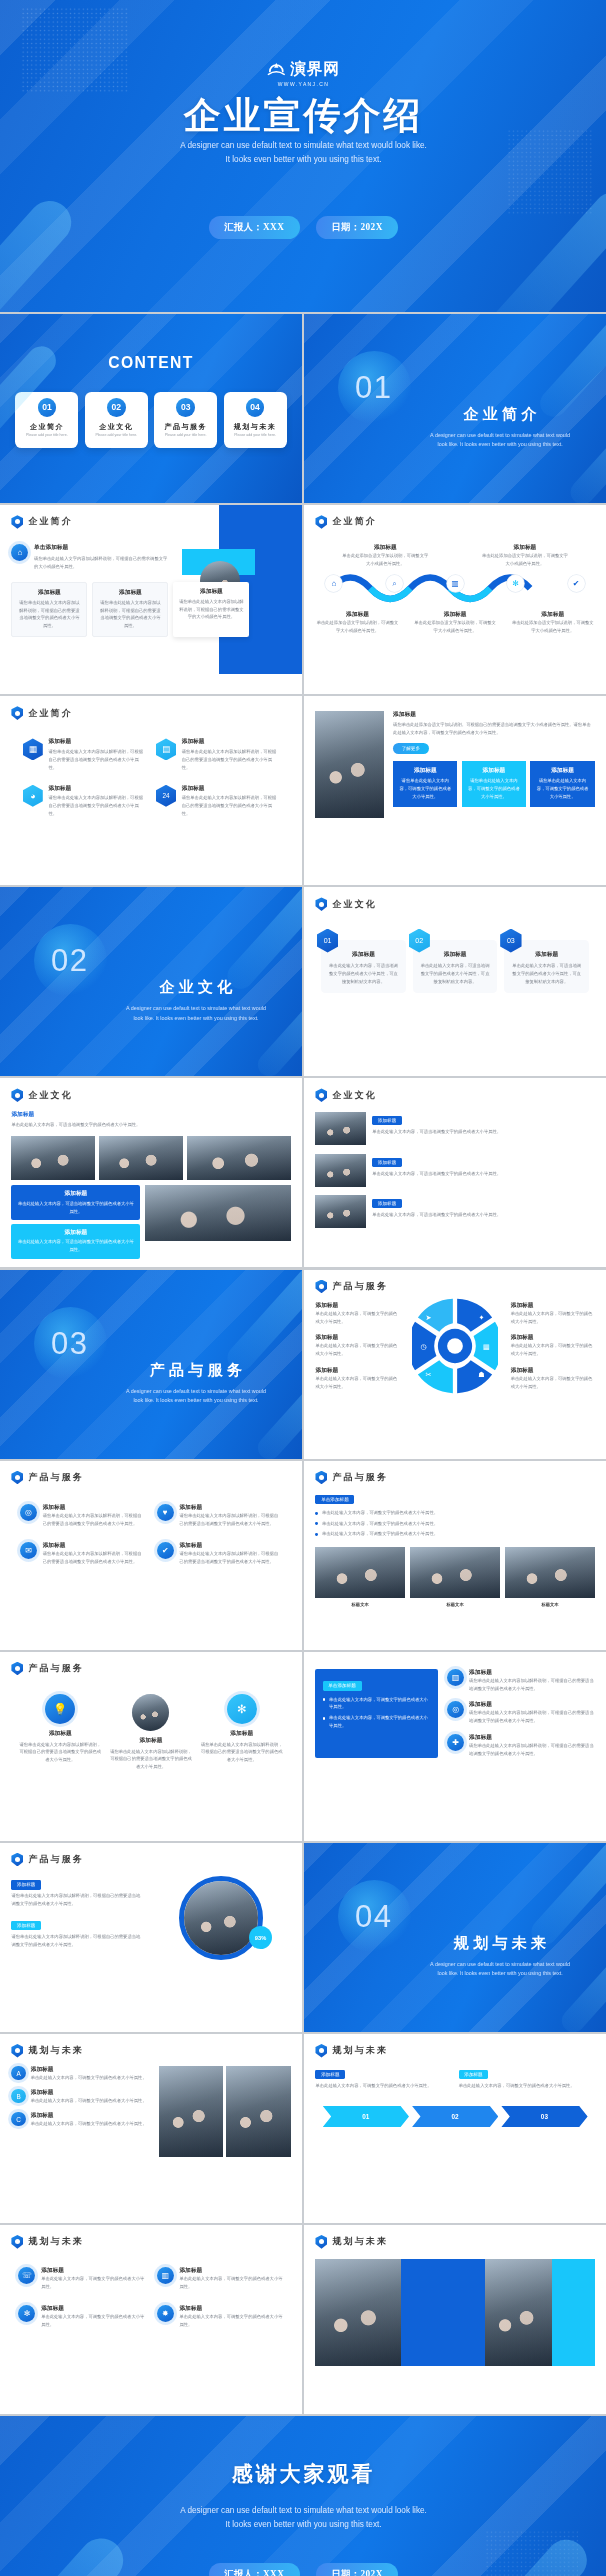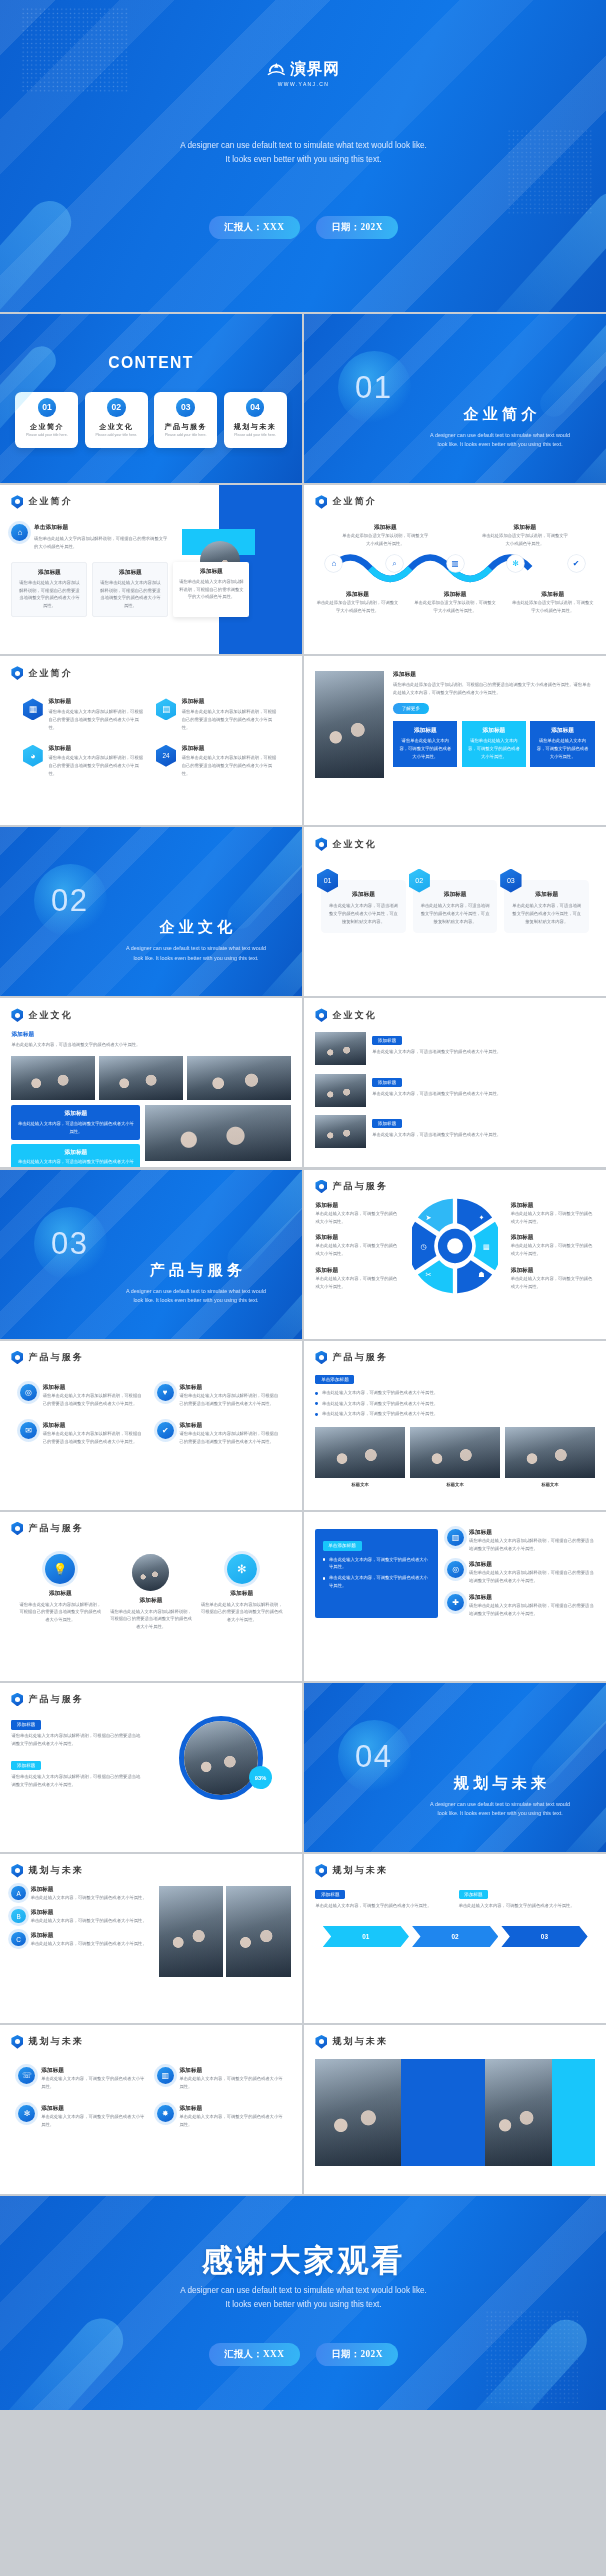--- a/index.html
+++ b/index.html
@@ -56,21 +56,21 @@
     color:#dce9ff; font-size:8.2px; line-height:1.65;
   }
   .pills { position:absolute; left:0; right:0; top:216px; display:flex; justify-content:center; gap:15.7px;font-family:Liberation Serif, serif; }
   .pill {
     background:linear-gradient(100deg,#3f86ef,#34b6f5);
     color:#fff; font-size:9.3px; font-weight:700; letter-spacing:0.4px;
     padding:5px 15.7px; border-radius:714px;
   }
 
   
-  .hh { height:169px; }
+  .hh { height:189px; }
   .content-slide { padding:15.7px 11.4px; }
   .content-title { color:#fff; font-size:15.7px; font-weight:800; text-align:center; letter-spacing:1.4px; margin-top:24px; }
   .cards4 { display:flex; gap:6.4px; justify-content:center; margin-top:20px; }
   .ccard {
     width:63px; height:56px; background:#fff; border-radius:6.4px;
     display:flex; flex-direction:column; align-items:center; padding-top:6.4px;
     box-shadow:0 2.9px 7.1px rgba(0,0,0,.12);
   }
   .cnum {
     width:18.6px;height:18.6px;border-radius:50%;
@@ -155,21 +155,21 @@
   .dot{width:2.9px;height:2.9px;border-radius:50%;background:#0f62d8;margin-top:2.9px;flex:0 0 auto;}
 
   .arrow-step{
     position:relative;height:21.4px;display:flex;align-items:center;justify-content:center;
     color:#fff;font-size:6.4px;font-weight:700;
     clip-path: polygon(0 0, calc(100% - 8.6px) 0, 100% 50%, calc(100% - 8.6px) 100%, 0 100%, 8.6px 50%);
   }
   .footer-end { height:214px; }
   .footer-end h1{
     position:absolute;left:0;right:0;top:44px;text-align:center;color:#fff;
-    font-size:31px;font-weight:900;letter-spacing:2.9px;text-shadow:0 1.4px 4.3px rgba(0,0,0,.18);
+    font-size:21px;font-weight:900;letter-spacing:2.9px;text-shadow:0 1.4px 4.3px rgba(0,0,0,.18);
   }
   .footer-end .sub{
     position:absolute;left:0;right:0;top:88px;text-align:center;color:#dce9ff;font-size:8.2px;line-height:1.65;
   }
   .footer-end .pills{ top:147px; }
 </style>
 </head>
 <body>
 
 <div class="deck">
@@ -187,20 +187,21 @@
             <path d="M13 4 L16 11 H10 Z" fill="#fff"></path>
             <path d="M4 16 a9 9 0 0 1 18 0" fill="none" stroke="#fff" stroke-width="2.4" stroke-linecap="round"></path>
             <path d="M2 20 q11 -7 22 0" fill="none" stroke="#fff" stroke-width="2.2" stroke-linecap="round"></path>
           </svg>
         </span>
         <span class="logo-txt">演界网</span>
       </div>
       <div class="logo-url">WWW.YANJ.CN</div>
     </div>
 
+    <h1>企业宣传介绍</h1>
     <div class="sub">
       <div>A designer can use default text to simulate what text would look like.</div>
       <div>It looks even better with you using this text.</div>
     </div>
     <div class="pills">
       <span class="pill">汇报人：XXX</span>
       <span class="pill">日期：202X</span>
     </div>
   </div>
 

